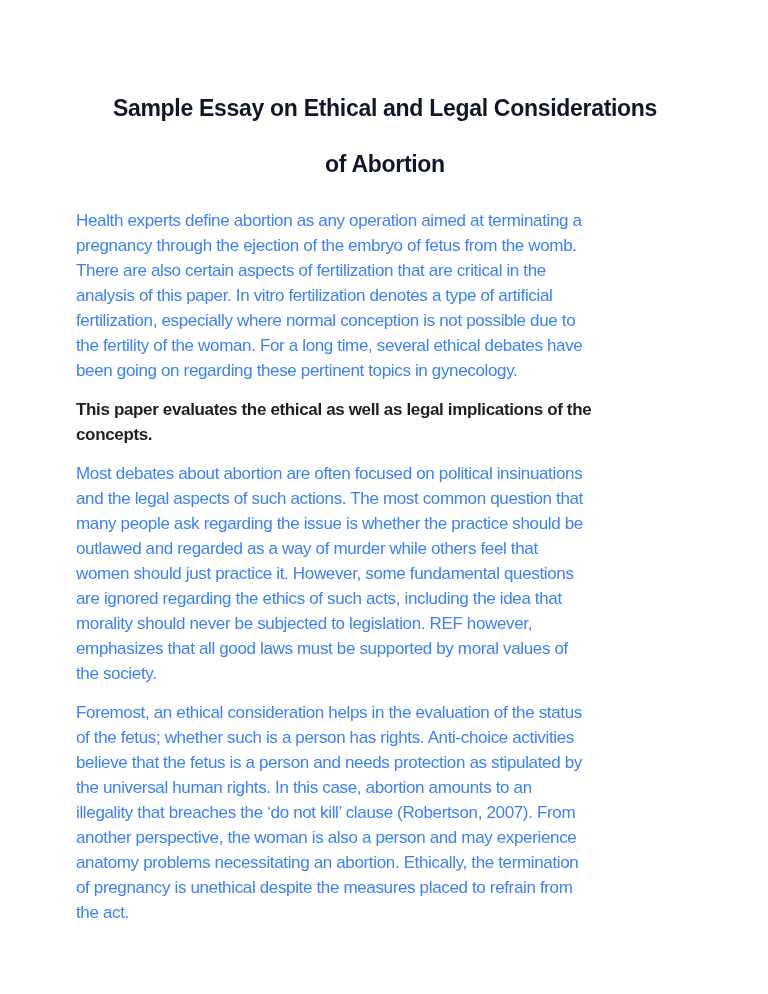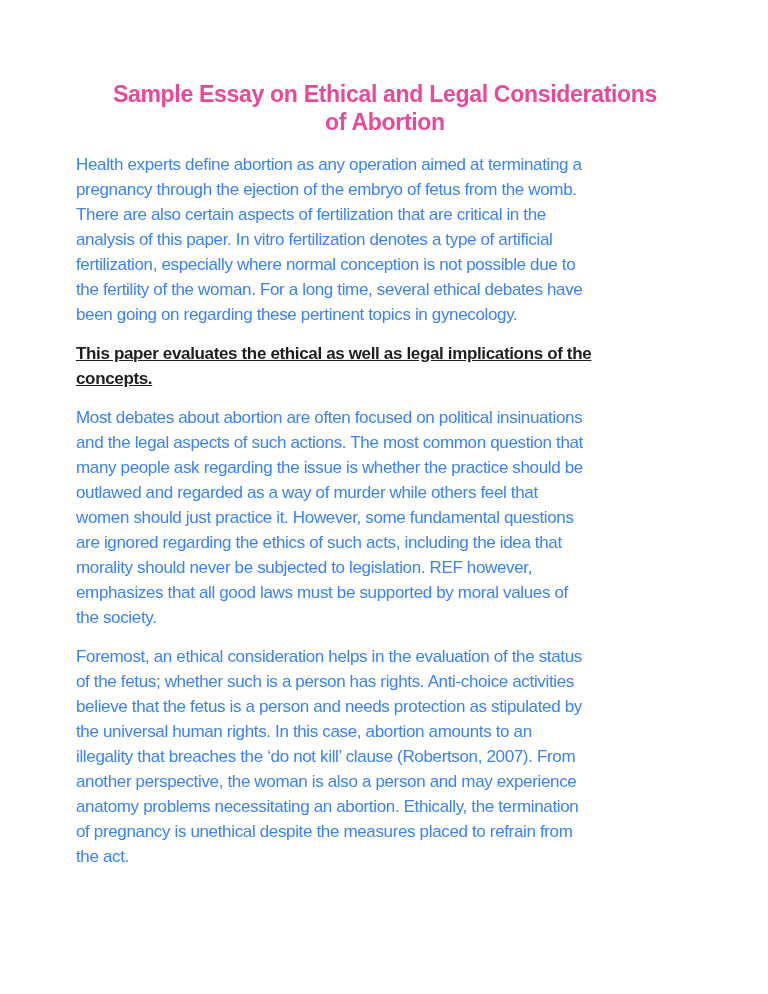--- a/index.html
+++ b/index.html
@@ -18,37 +18,36 @@
     width: 768px;
     height: 994px;
     padding: 80px 74px 40px 76px;
     background: #ffffff;
   }
   .doc-title {
     margin: 0 0 16px 0;
     text-align: center;
     font-size: 23px;
     font-weight: 700;
-    line-height: 28px;
+    line-height: 56px;
     letter-spacing: -0.3px;
-    color: #ec4899;
+    color: #0f172a;
     white-space: pre-line;
   }
   .para {
     margin: 0 0 14px 0;
     font-size: 17px;
     line-height: 25px;
     letter-spacing: -0.35px;
     color: #3b82f6;
     white-space: pre-line;
   }
   .para.bold {
     font-weight: 700;
     color: #1f1f1f;
-    text-decoration: underline;
   }
 </style>
 </head>
 <body>
 
 <div class="page">
   <h1 class="doc-title">Sample Essay on Ethical and Legal Considerations
 of Abortion</h1>
 
   <p class="para">Health experts define abortion as any operation aimed at terminating a

